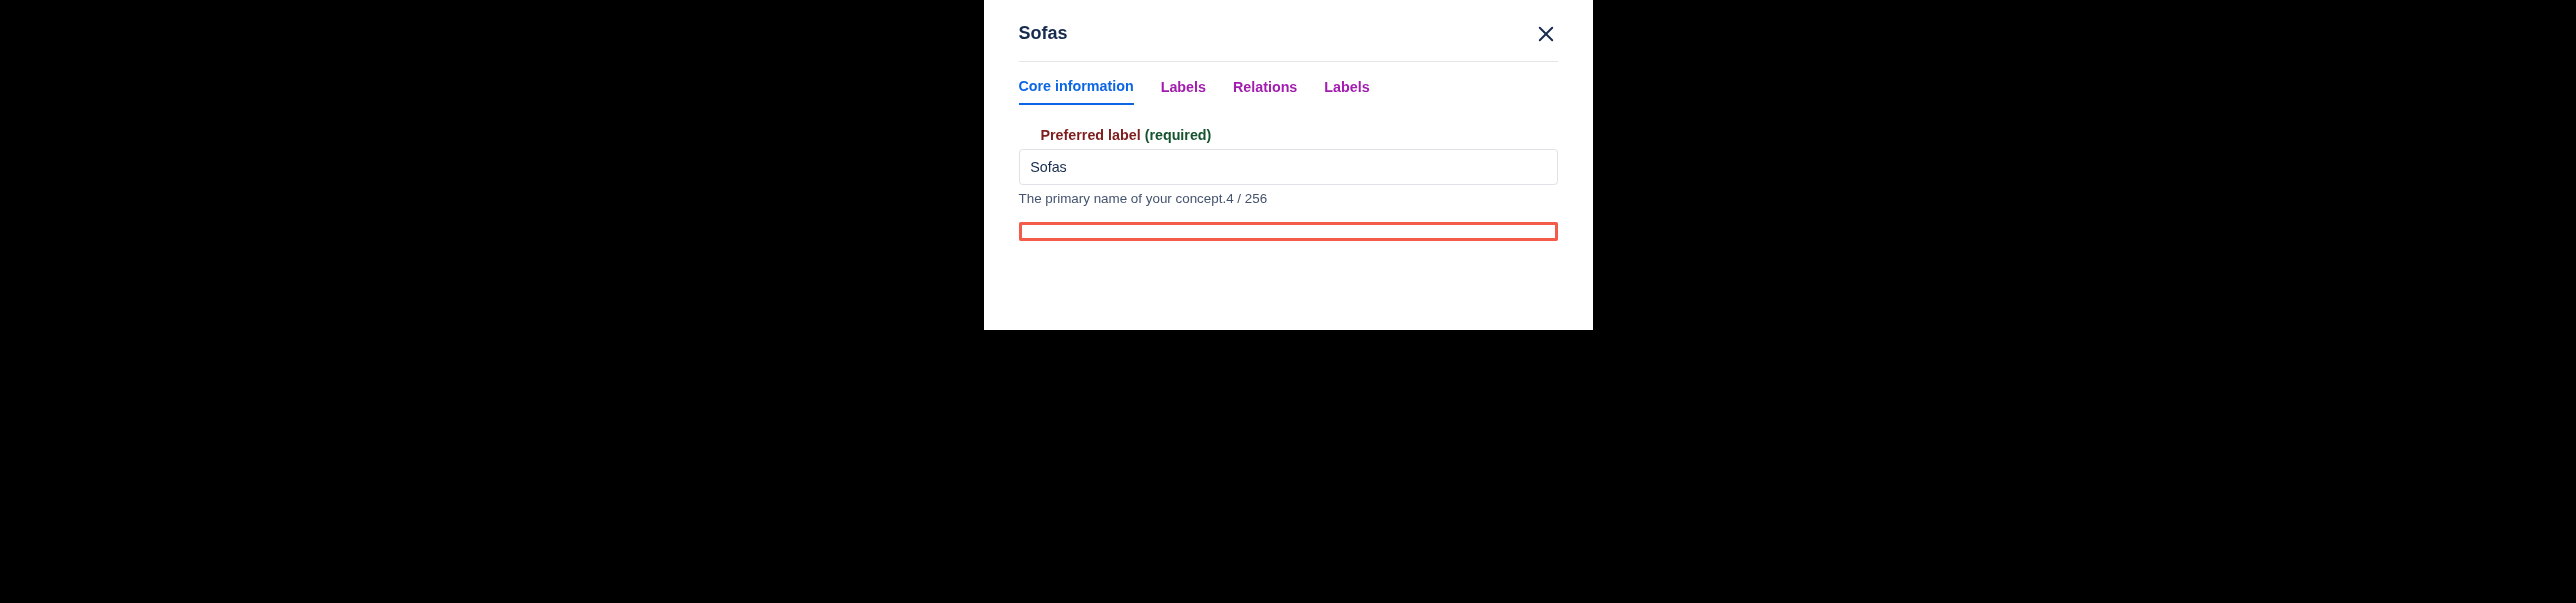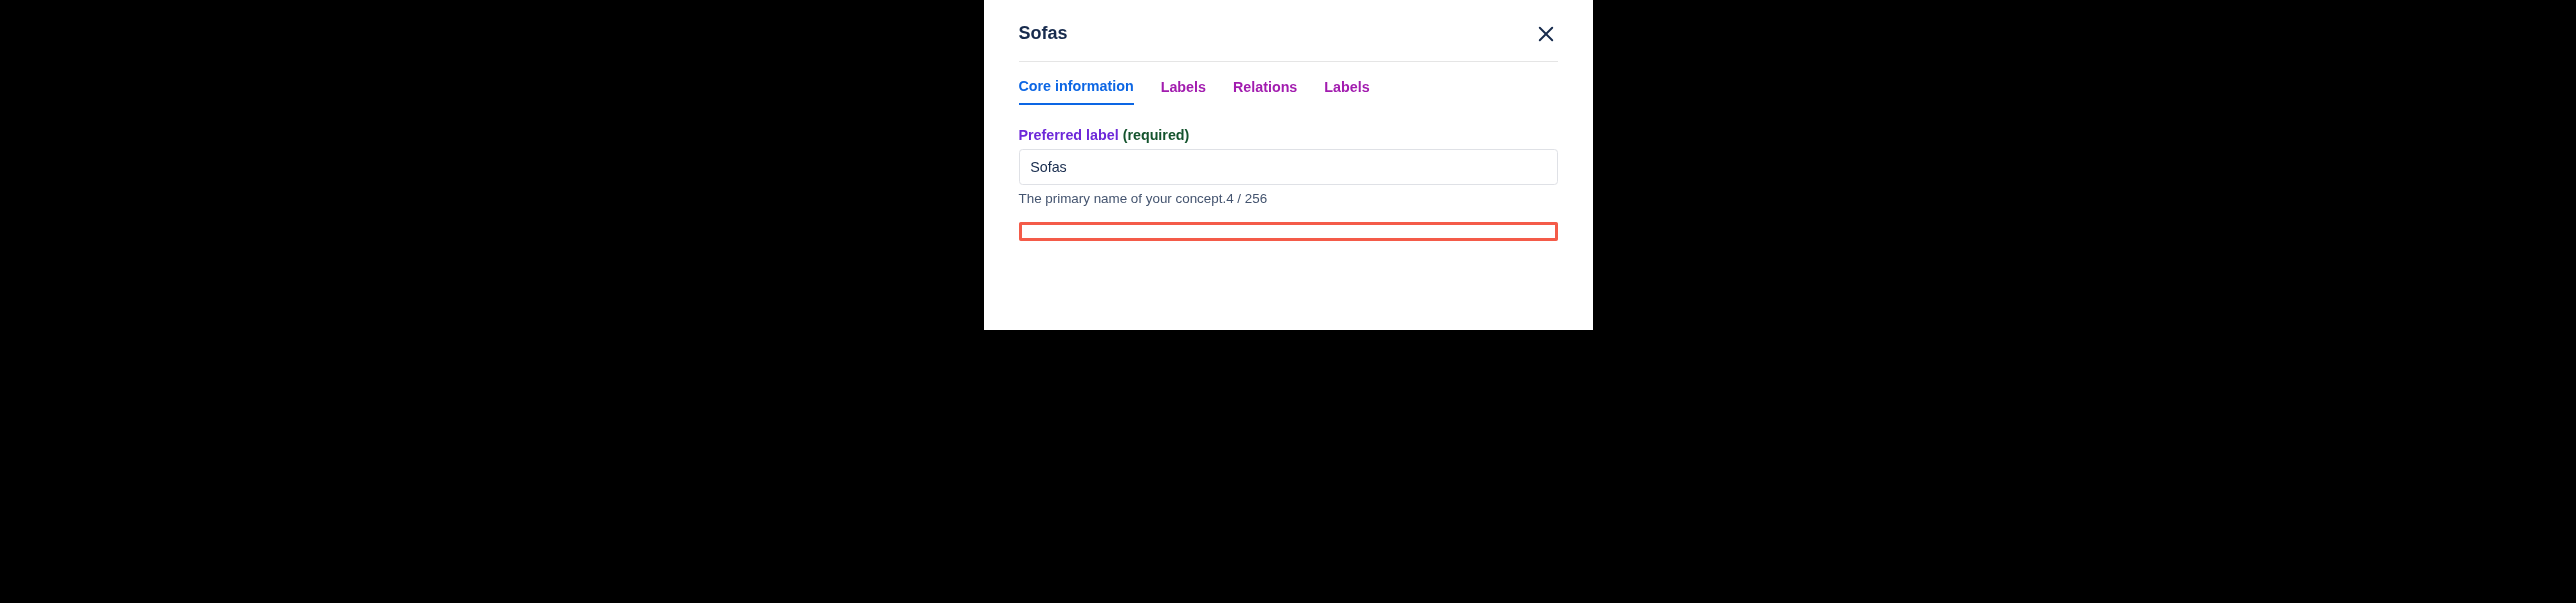--- a/index.html
+++ b/index.html
@@ -98,21 +98,22 @@
       font-size: 13.4px;
       color: #44546F;
     }
     .highlight-box {
       border: 3.6px solid #F45B49;
       padding: 6.3px 6.3px 6.3px 6.3px;
       border-radius: 1.8px;
       margin-top: 16px;
     }
     .field-label.dark {
-      color: #6d28d9;
+      color: #7f1d1d;
+      margin-left: 22px;
     }
   </style>
 </head>
 <body>
 
 <div class="panel">
   <div class="header-row">
     <h1 class="panel-title">Sofas</h1>
     <button class="close-btn">
       <svg width="16" height="16" viewBox="0 0 18 18">

